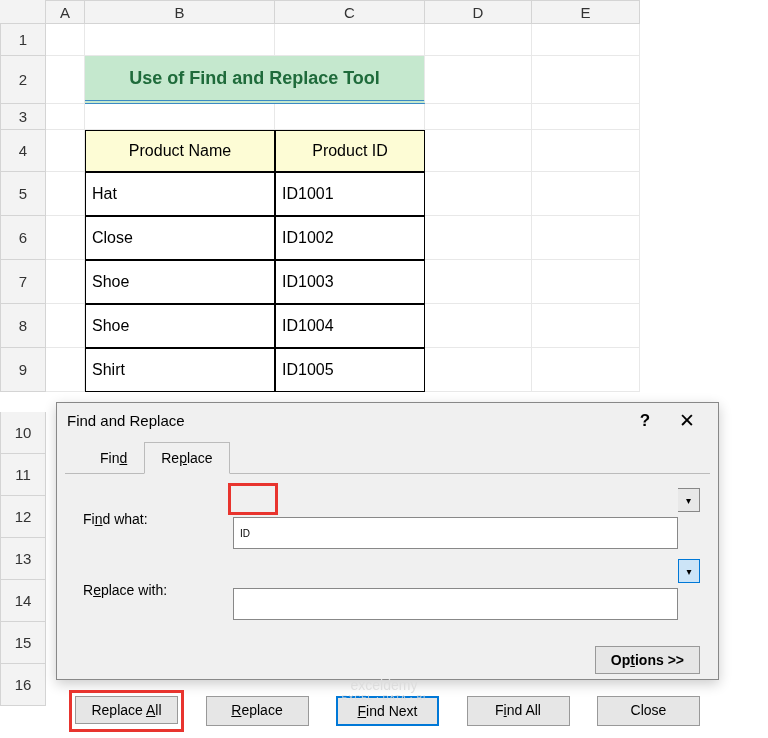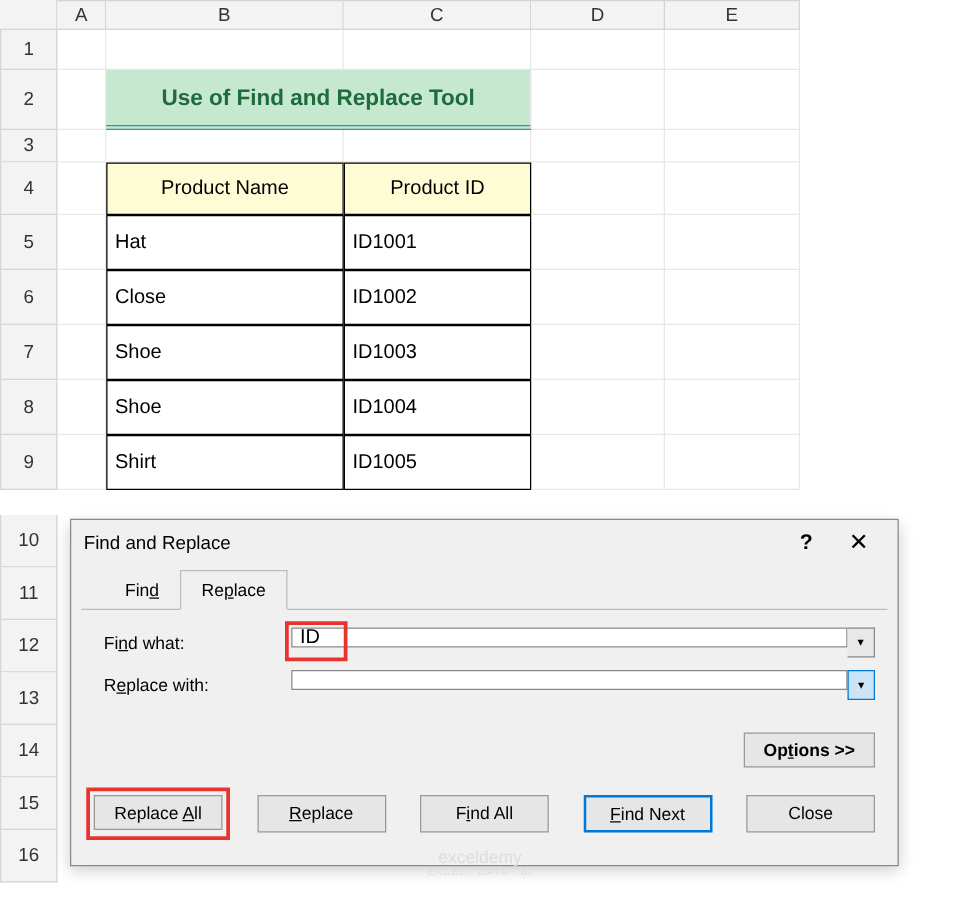--- a/index.html
+++ b/index.html
@@ -71,21 +71,21 @@
     .full-rows {
       position: absolute;
       top: 412px;
       left: 0;
       display: grid;
       grid-template-columns: 46px;
       grid-template-rows: 42px 42px 42px 42px 42px 42px 42px;
     }
     .dialog {
       position: absolute;
-      top: 415px;
+      top: 402px;
       left: 56px;
       width: 663px;
       height: 278px;
       background: #f0f0f0;
       border: 1px solid #888;
       box-shadow: 0 4px 12px rgba(0,0,0,0.2);
     }
     .dialog-titlebar {
       display: flex;
       align-items: center;
@@ -150,25 +150,26 @@
     .form-label .underline {
       text-decoration: underline;
     }
     .input-wrapper {
       flex: 1;
       display: flex;
       position: relative;
     }
     .form-input {
       flex: 1;
-      height: 16px;
+      height: 32px;
       border: 1px solid #888;
       background: #fff;
       padding: 0 6px;
-      font-size: 16px;
+      font-size: 10px;
+      margin-top: 29px;
     }
     .dropdown-btn {
       width: 22px;
       height: 24px;
       border: 1px solid #888;
       border-left: none;
       background: #e8e8e8;
       display: flex;
       align-items: center;
       justify-content: center;
@@ -346,22 +347,22 @@
   </div>
   <div class="options-row">
     <div class="btn">Op<span class="underline">t</span>ions &gt;&gt;</div>
   </div>
   <div class="btn-row">
     <div style="position:relative;">
       <div class="highlight-red" style="left:-6px;top:-6px;right:-6px;bottom:-6px;"></div>
       <div class="btn">Replace <span class="underline">A</span>ll</div>
     </div>
     <div class="btn"><span class="underline">R</span>eplace</div>
+    <div class="btn highlight-blue"><span class="underline">F</span>ind Next</div>
     <div class="btn">F<span class="underline">i</span>nd All</div>
-    <div class="btn highlight-blue"><span class="underline">F</span>ind Next</div>
     <div class="btn">Close</div>
   </div>
 </div>
 
 <div class="watermark">
   <div>exceldemy</div>
   <div class="sub">EXCEL · DATA · BI</div>
 </div>
 
 </body></html>

